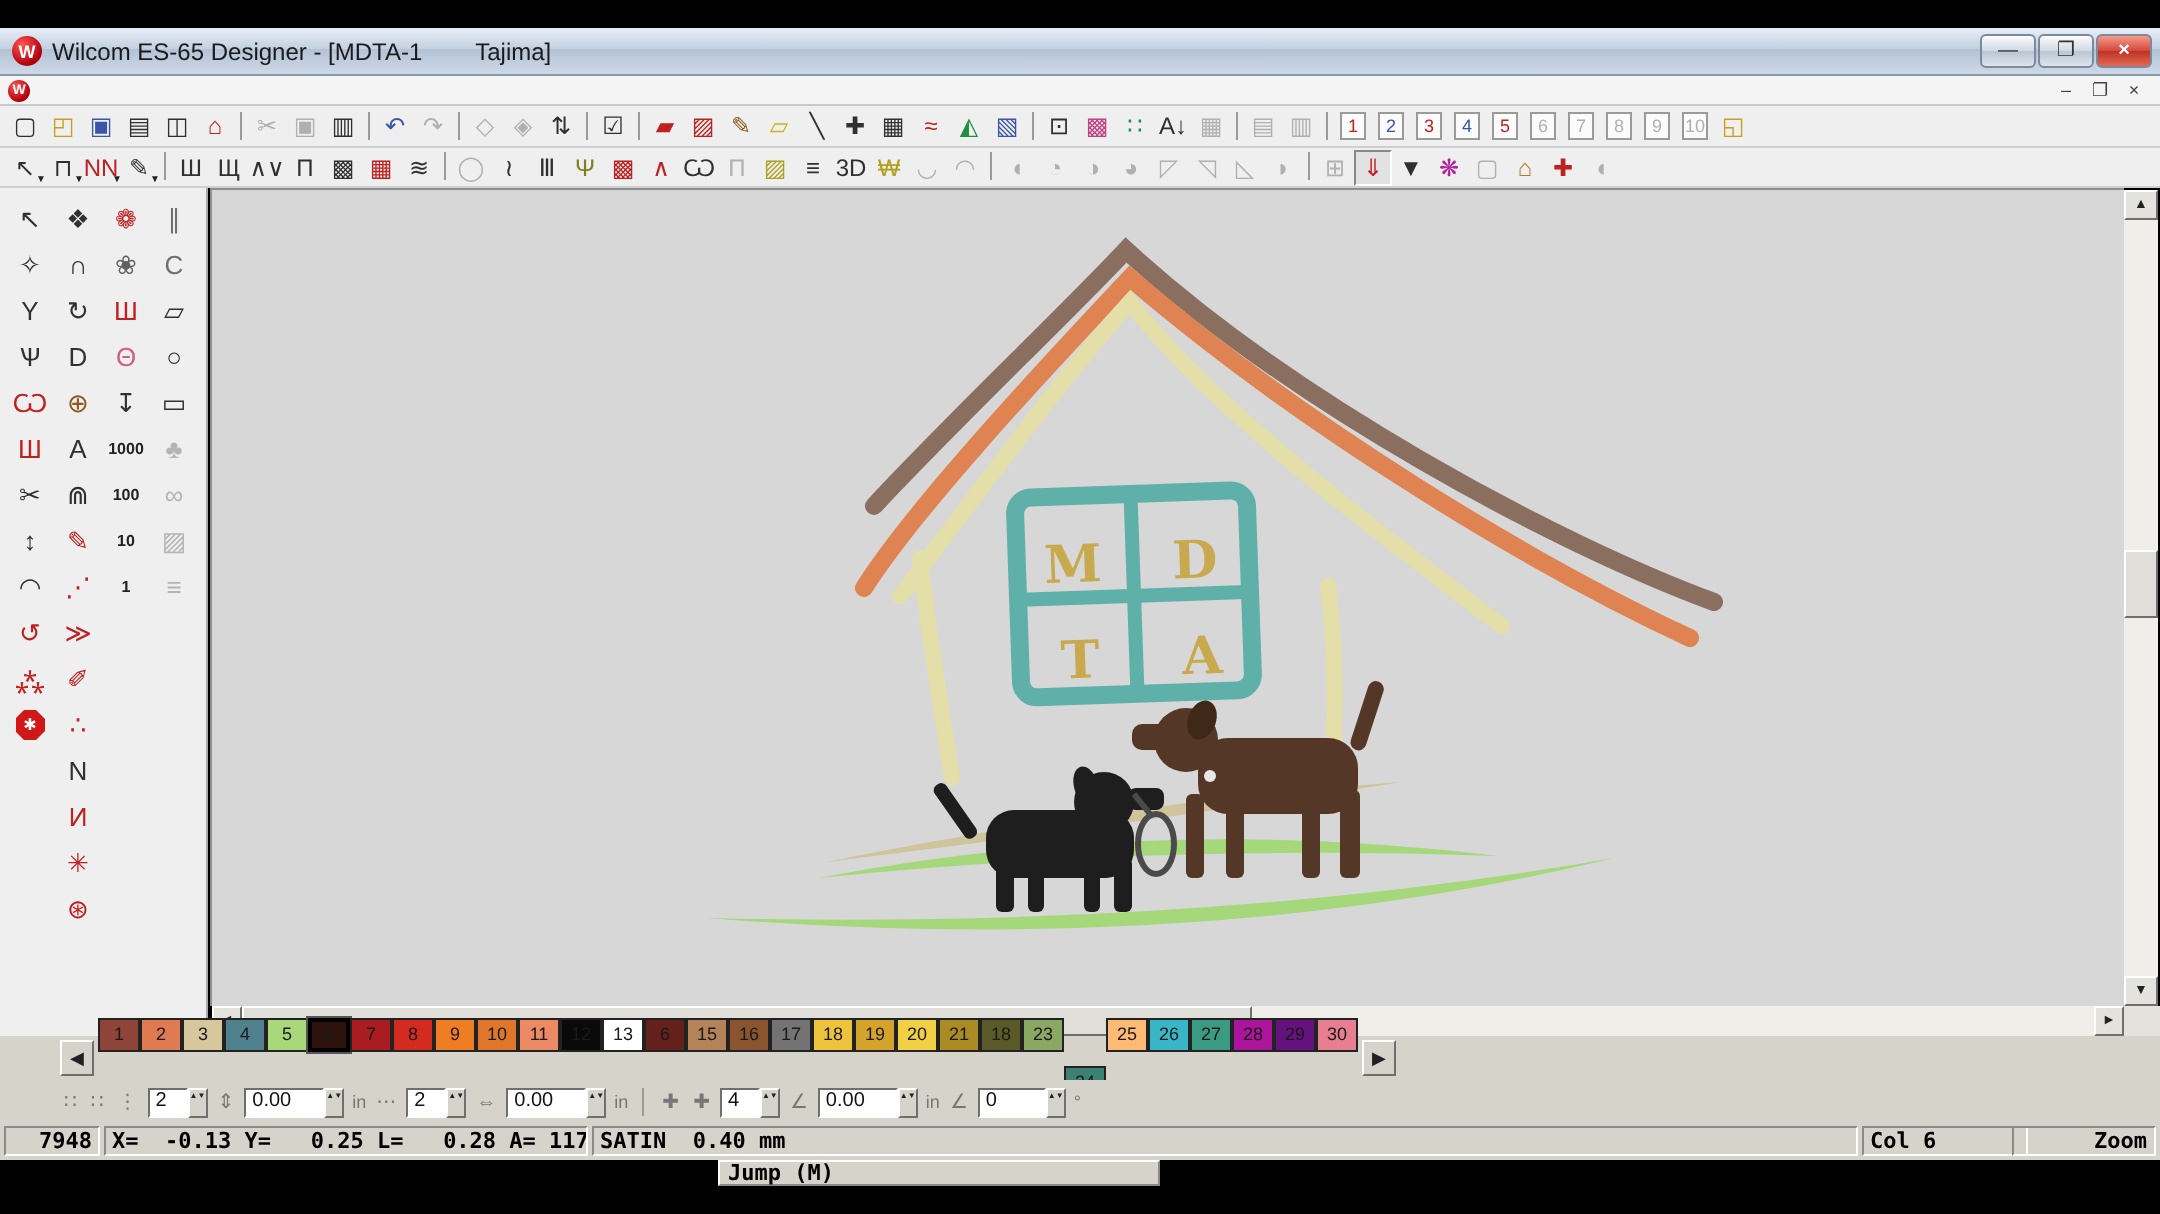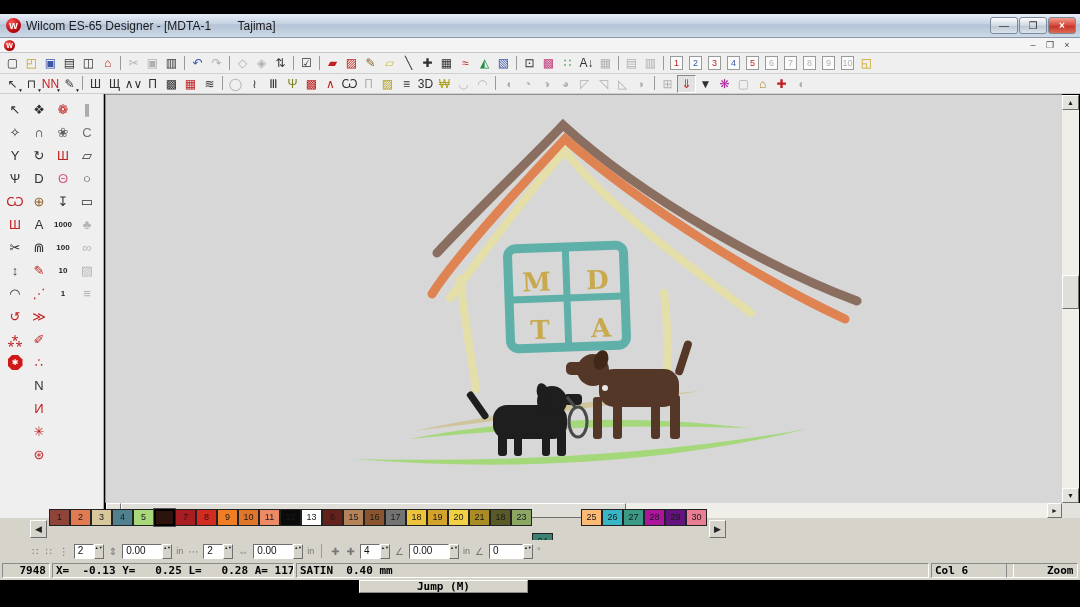--- a/index.html
+++ b/index.html
@@ -93,21 +93,21 @@
   #sp-count{left:2px;width:48px;text-align:right;}
   #sp-coords{left:52px;width:242px;}
   #sp-stitch{left:296px;width:633px;}
   #sp-col{left:931px;width:83px;}
   #sp-zoom{left:1006px;width:72px;padding-left:40px;}
   #promptbar{position:absolute;left:0;top:580px;width:1080px;height:13px;background:#000;
     font-family:"DejaVu Sans Mono",monospace;font-weight:bold;font-size:11px;color:#000;}
   .ppanel{position:absolute;top:0;height:13px;background:#d6d3cb;border:1px solid;
     border-color:#fff #8a8a8a #8a8a8a #fff;padding:0 4px;line-height:11px;white-space:pre;}
   #pp-msg{left:0;width:358px;}
-  #pp-mode{left:359px;width:169px;text-align:center;}
+  #pp-mode{left:359px;width:221px;}
   svg text{font-family:"DejaVu Serif",serif;font-weight:bold;}
 </style>
 </head>
 <body>
 
 <div id="screen">
 
   <div id="titlebar">
     <div class="wlogo">W</div>
     <span id="title-text">Wilcom ES-65 Designer - [MDTA-1        Tajima]</span>
@@ -860,21 +860,21 @@
         <div class="swatch" style="background: rgb(242, 208, 68);">20</div>
 
         <div class="swatch" style="background: rgb(171, 139, 36);">21</div>
 
         <div class="swatch" style="background: rgb(90, 90, 40);">18</div>
 
         <div class="swatch" style="background: rgb(138, 168, 100);">23</div>
 
         <div class="swatch" style="background: rgb(59, 130, 115); margin-top: 24px;">24</div>
 
-        <div class="swatch" style="background: #fdba74; margin-left: 28px;">25</div>
+        <div class="swatch" style="background: #fdba74;">25</div>
 
         <div class="swatch" style="background: rgb(56, 182, 197);">26</div>
 
         <div class="swatch" style="background: rgb(58, 154, 132);">27</div>
 
         <div class="swatch" style="background: rgb(171, 21, 156);">28</div>
 
         <div class="swatch" style="background: rgb(100, 18, 126);">29</div>
 
         <div class="swatch" style="background: rgb(232, 126, 146);">30</div>

